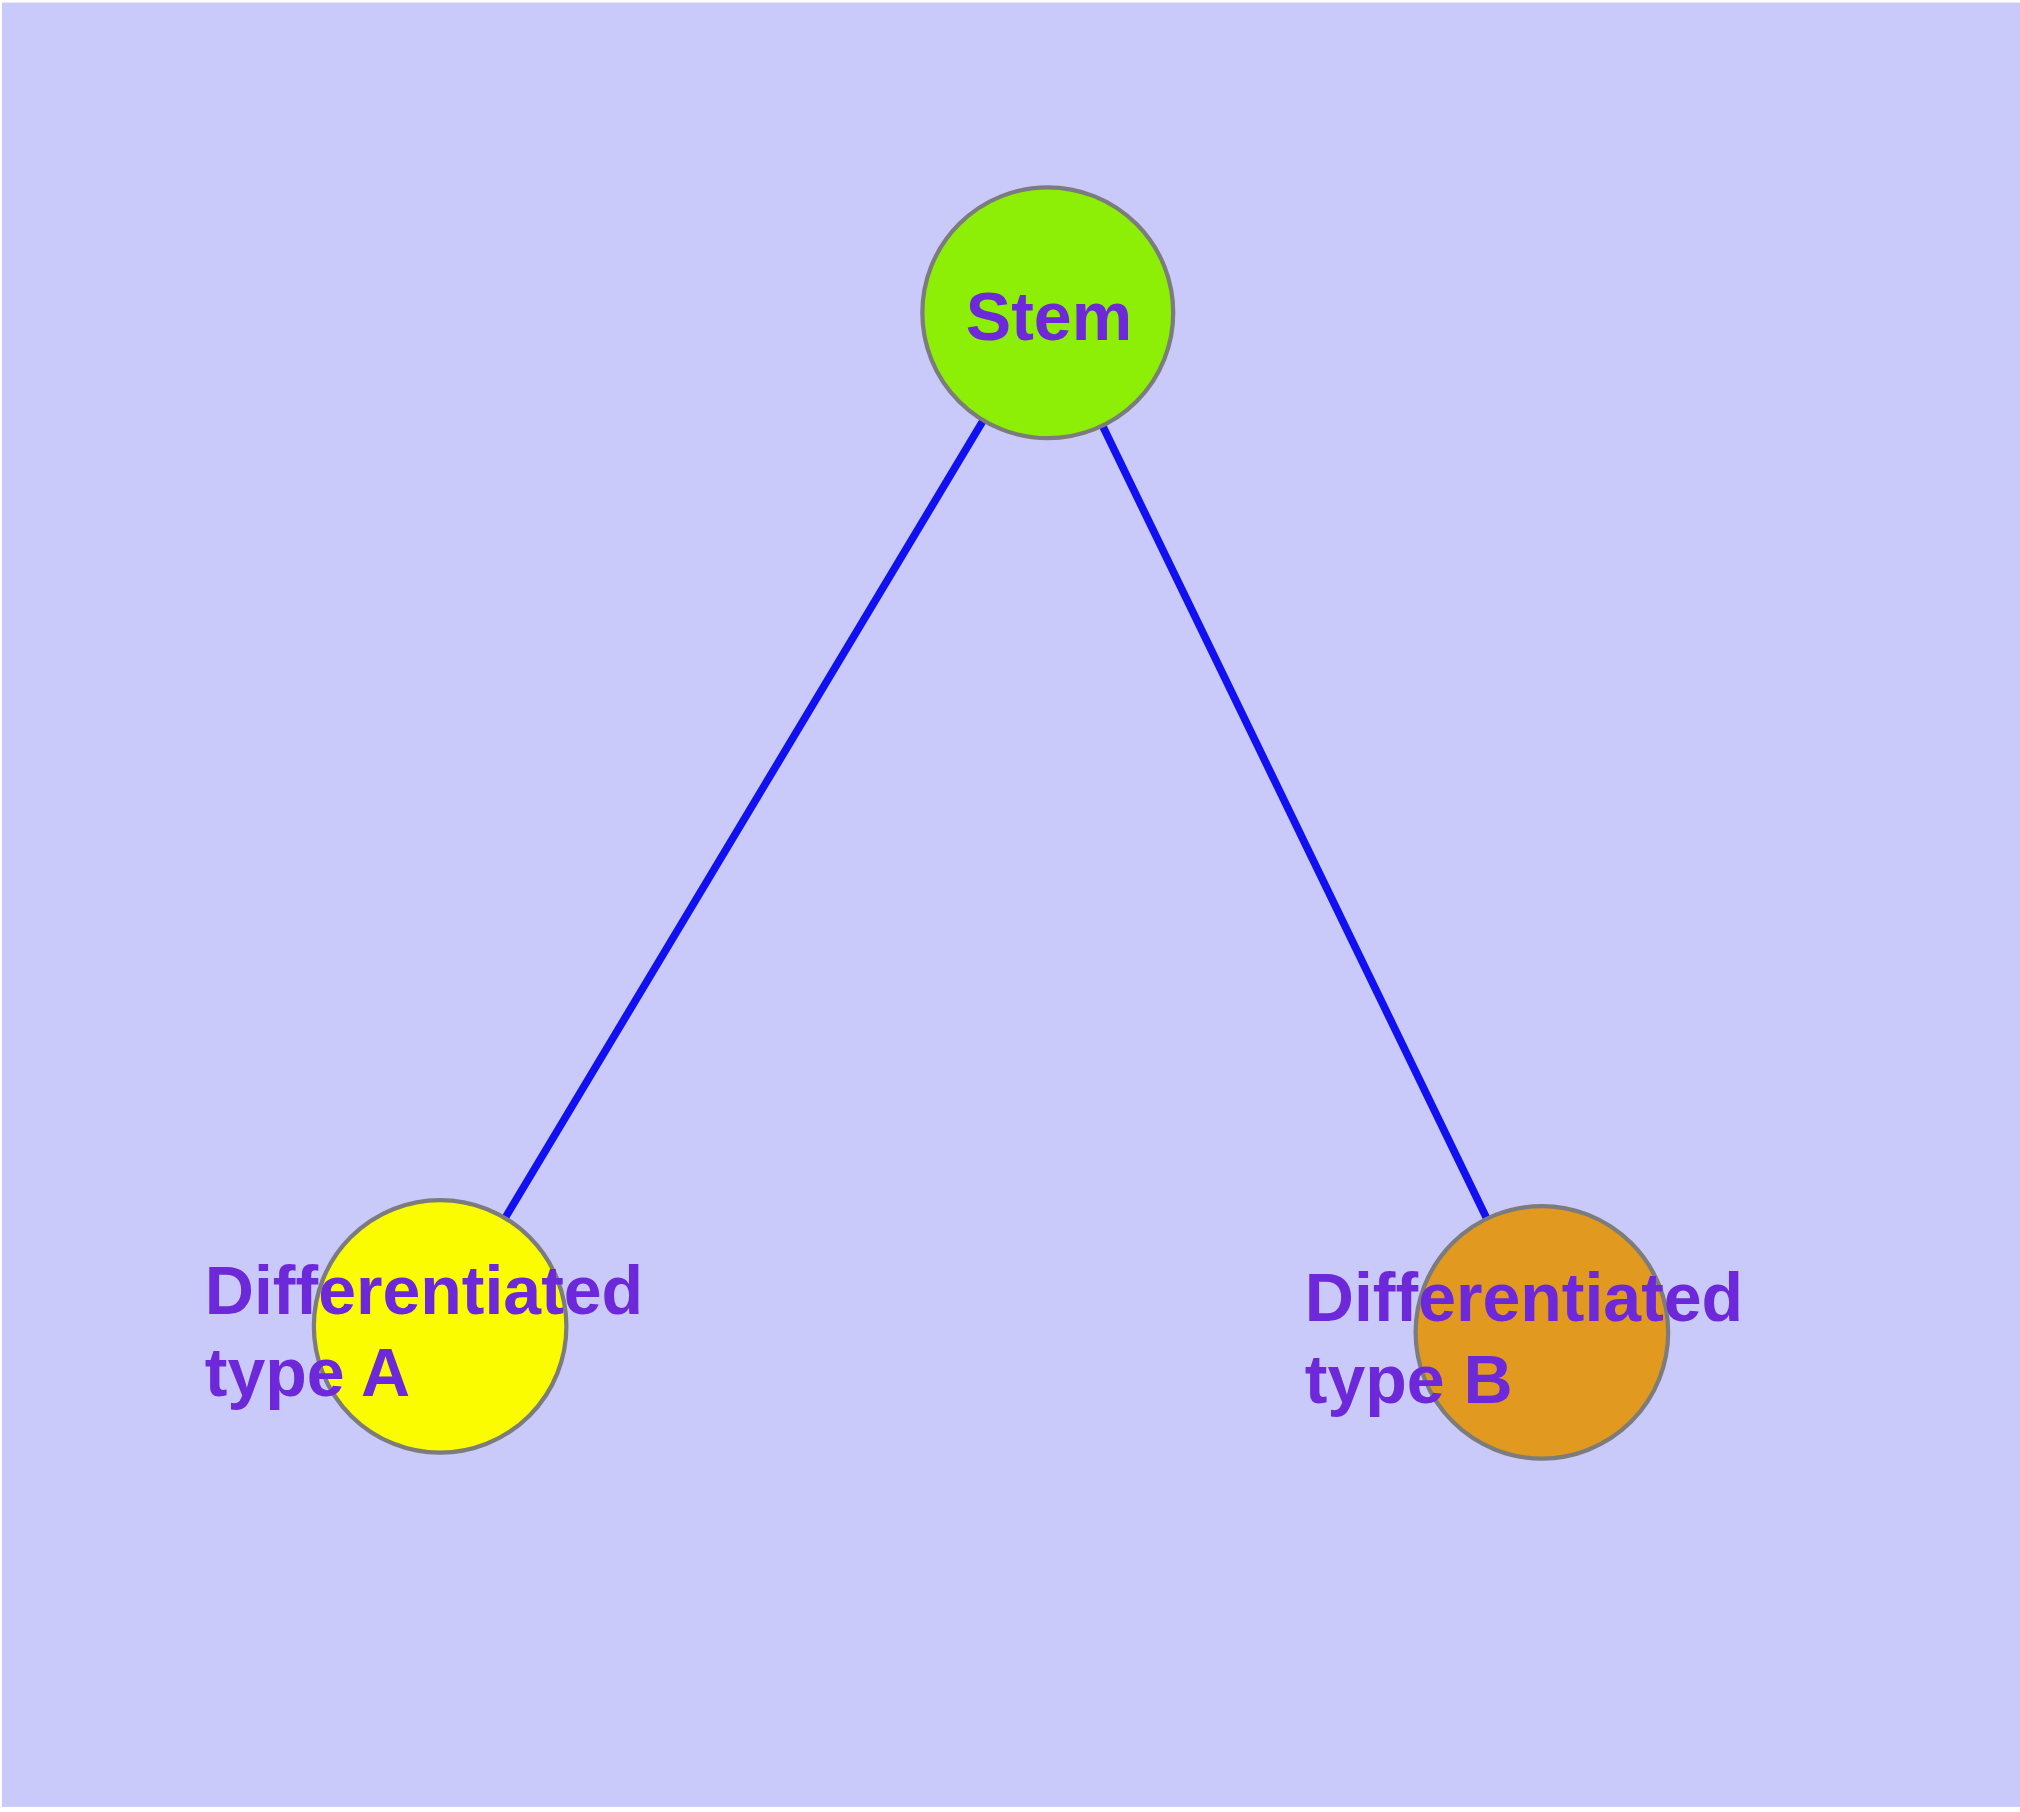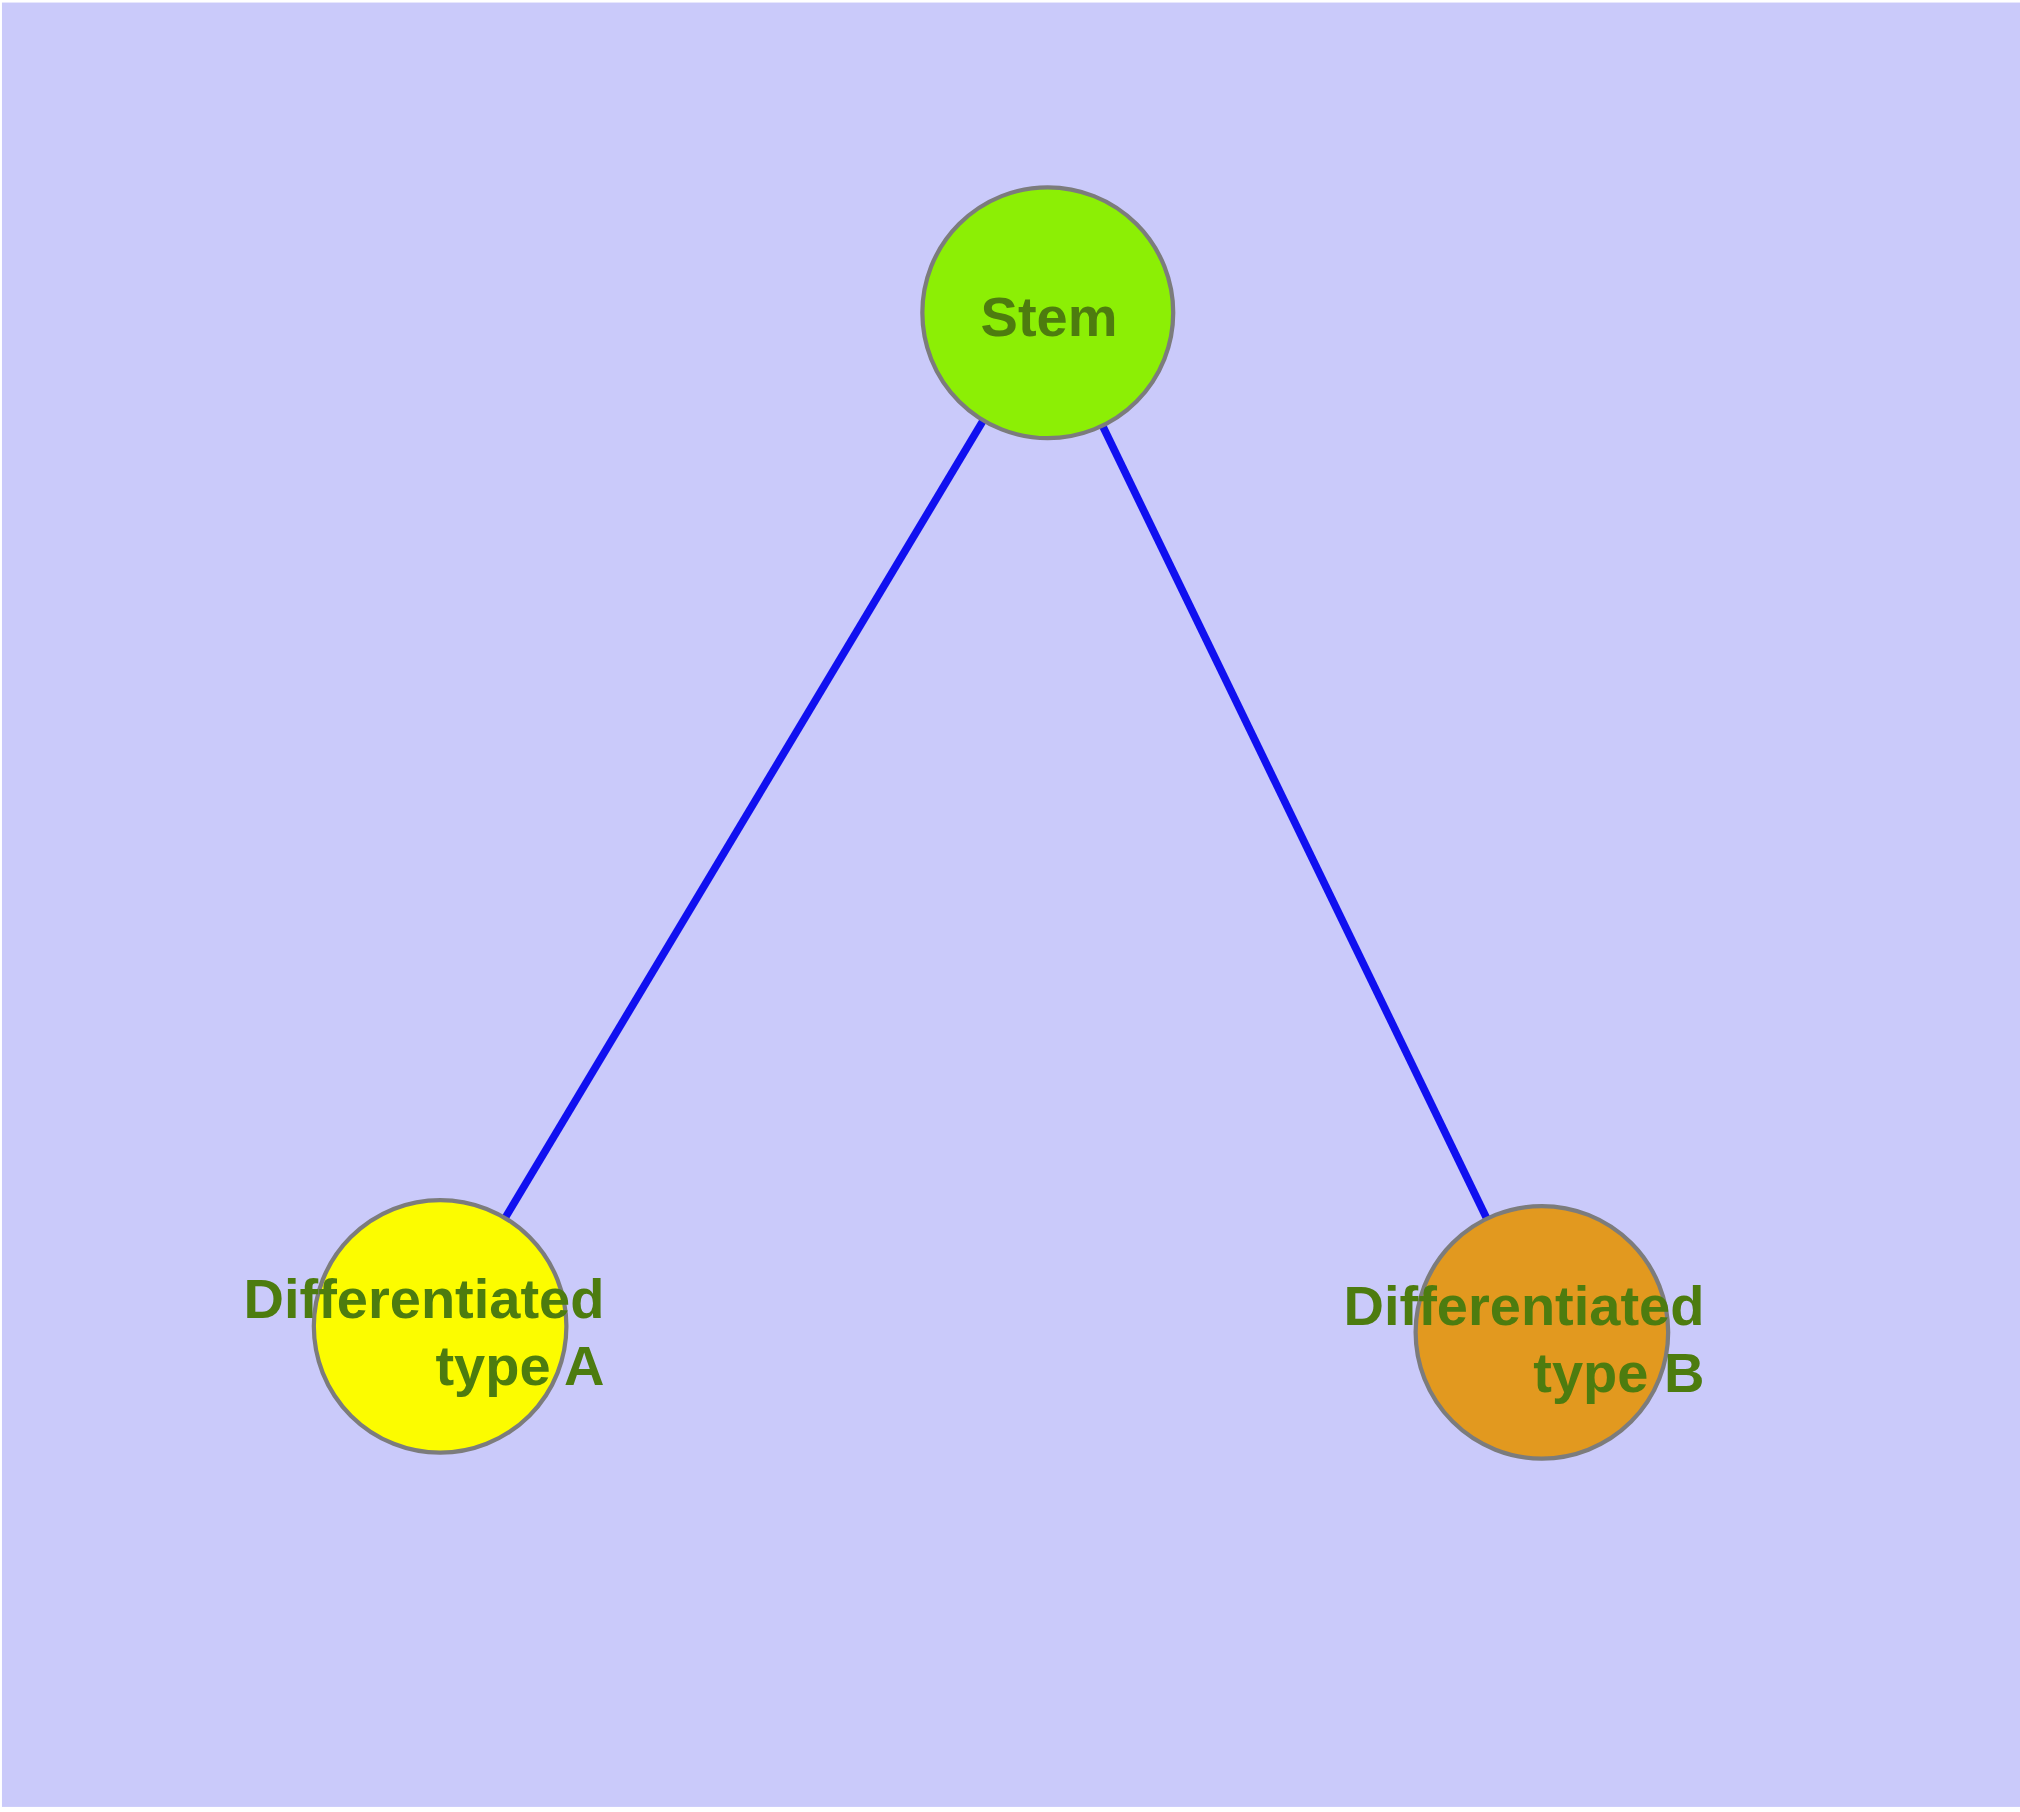--- a/index.html
+++ b/index.html
@@ -20,24 +20,24 @@
     position: absolute;
     left: 0;
     top: 0;
     display: block;
   }
   .node-label {
     position: absolute;
     transform: translate(-50%, -50%);
     font-family: "Liberation Sans", sans-serif;
     font-weight: bold;
-    font-size: 56px;
+    font-size: 68px;
     line-height: 1.2;
-    color: #4d7c0f;
-    text-align: right;
+    color: #6d28d9;
+    text-align: left;
     white-space: pre-line;
     pointer-events: none;
   }
   .label-stem   { left: 1049px; top: 317px; }
   .label-type-a { left: 424px;  top: 1332px; }
   .label-type-b { left: 1524px; top: 1339px; }
 </style>
 </head>
 <body>
 

